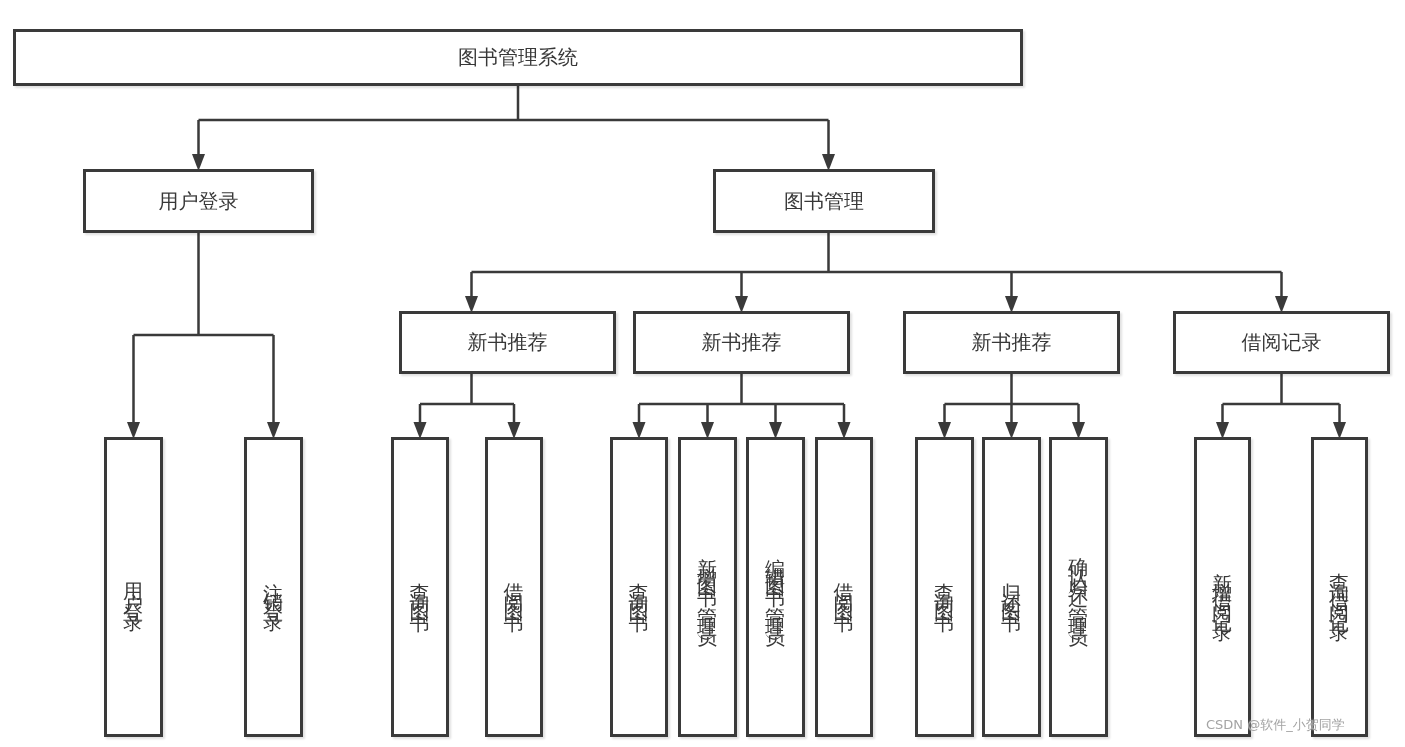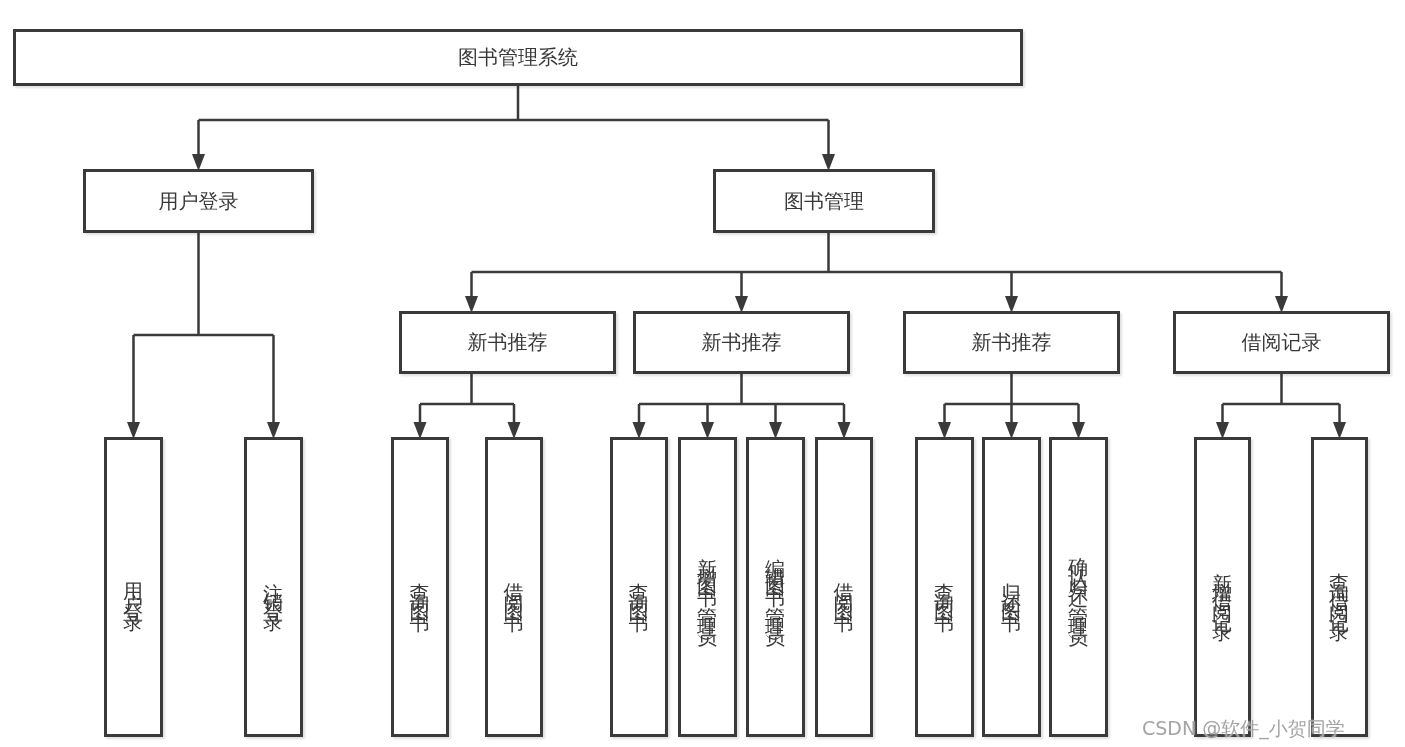--- a/index.html
+++ b/index.html
@@ -34,22 +34,22 @@
   }
   .node.vertical .label{
     writing-mode:vertical-rl;
     text-orientation:mixed;
     letter-spacing:10px;
     line-height:1;
     white-space:normal;
   }
   #watermark{
     position:absolute;
-    left:1142px;top:716px;
-    font-size:19px;
+    left:1206px;top:716px;
+    font-size:13px;
     color:var(--wm);
     white-space:nowrap;
     text-shadow:0 0 2px #ffffff;
     z-index:5;
   }
 </style>
 </head>
 <body>
 
 <div id="canvas">

